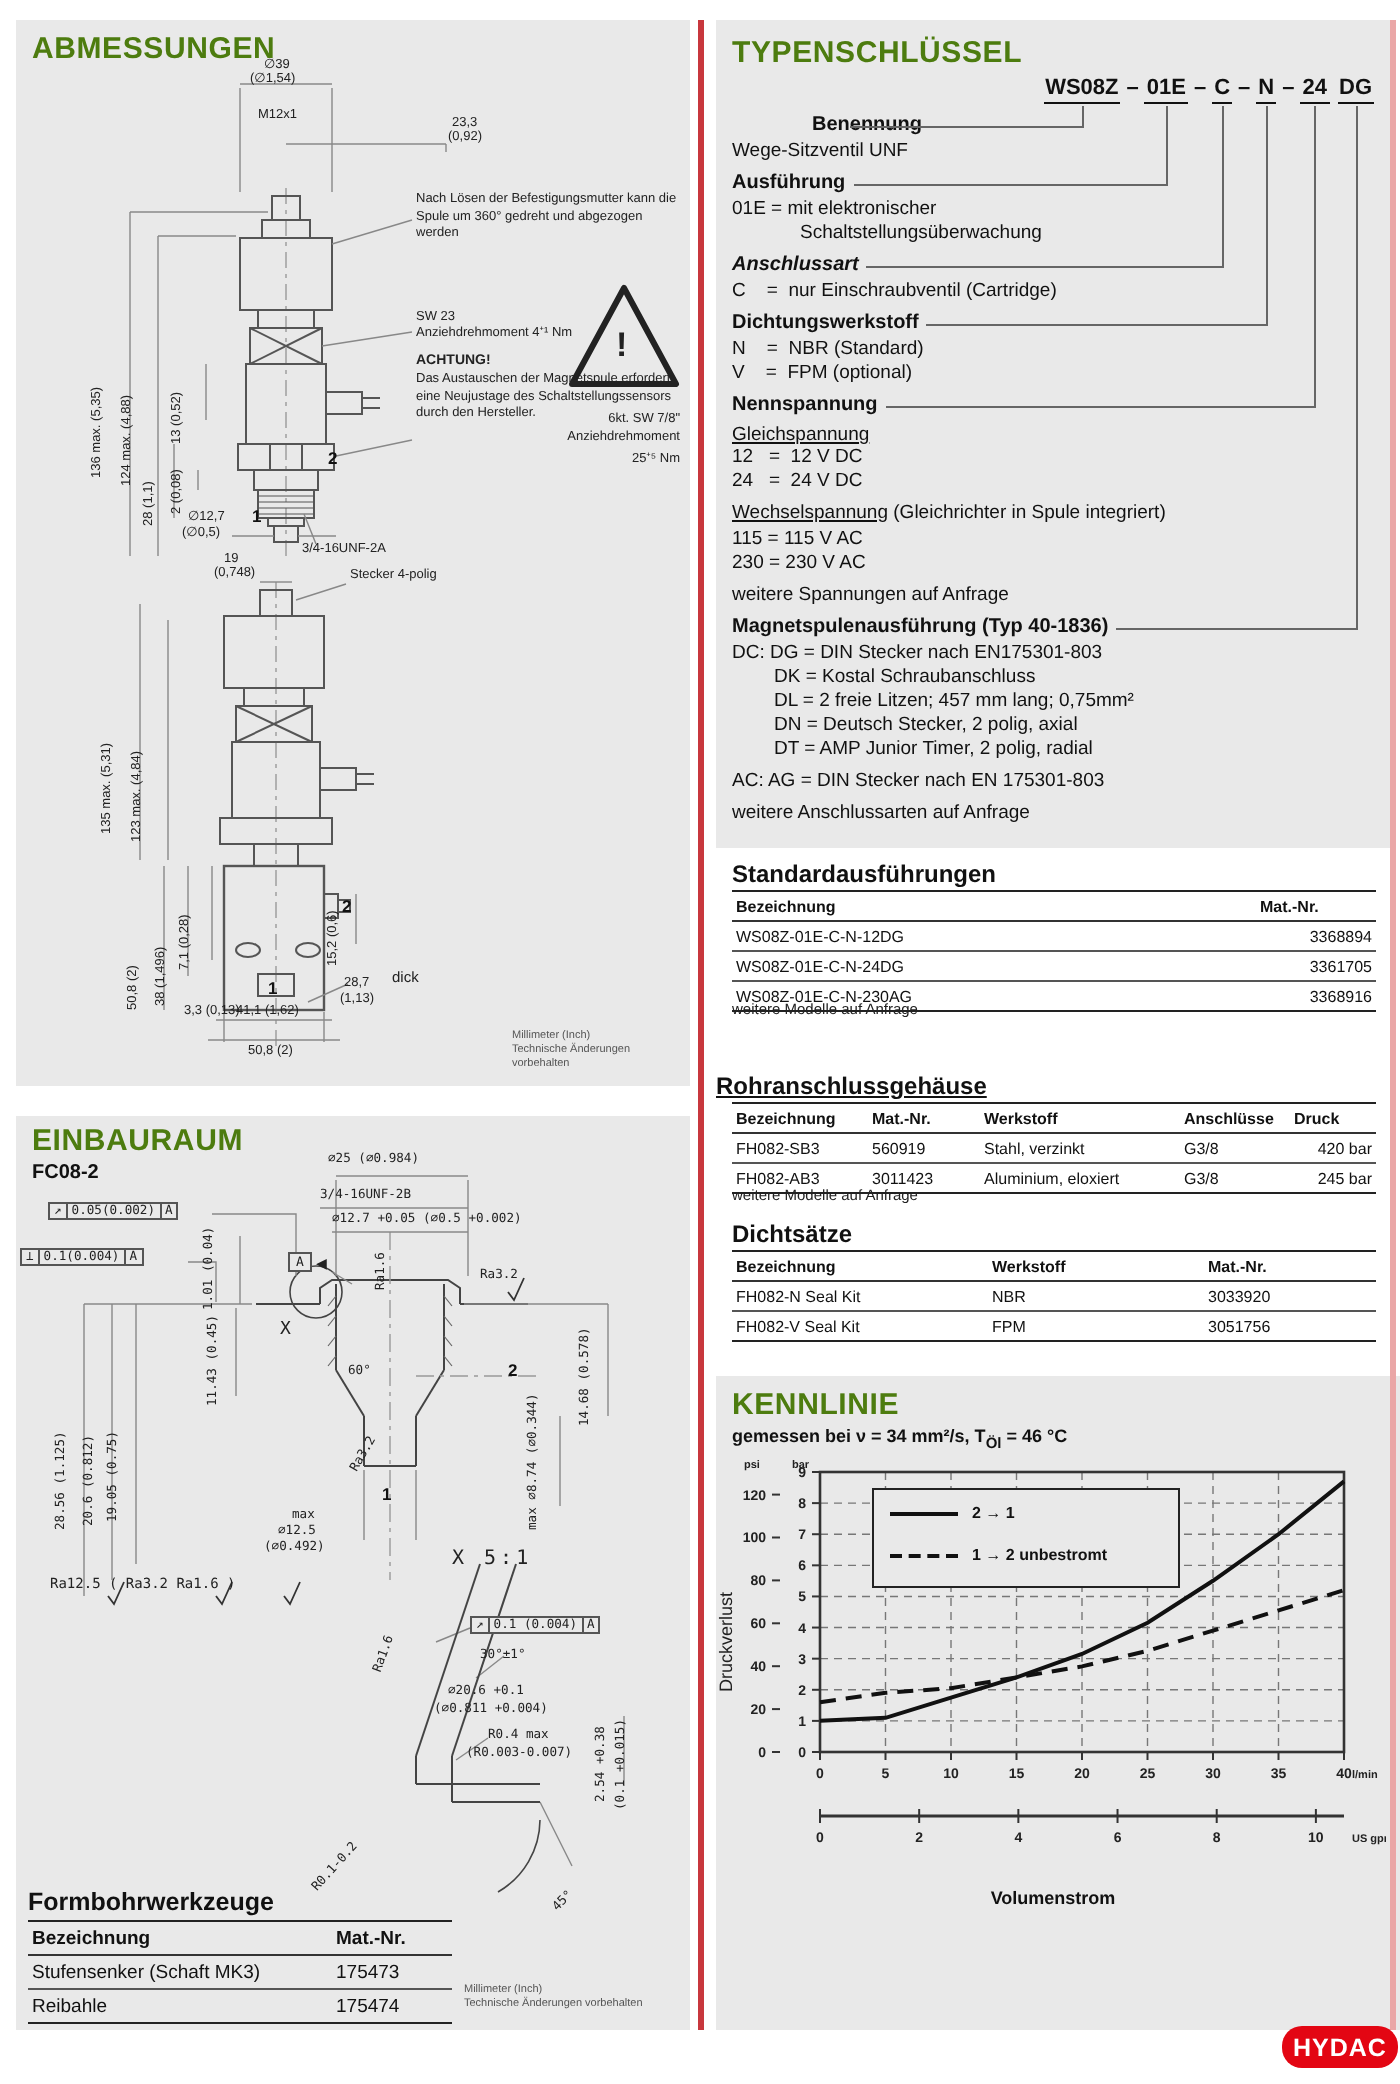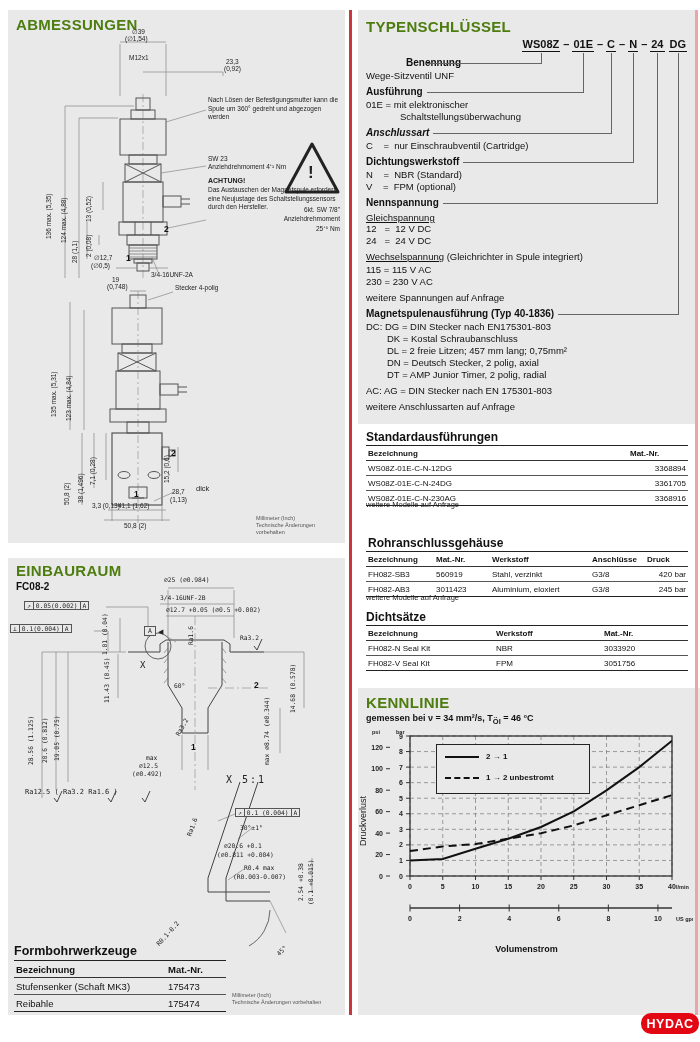--- a/index.html
+++ b/index.html
@@ -408,21 +408,21 @@
         <td class="r">3361705</td>
       </tr>
   <tr>
         <td>WS08Z-01E-C-N-230AG</td>
         <td class="r">3368916</td>
       </tr>
 </tbody>
   </table>
 <span class="tfoot" style="left:366px;top:500px;">weitere Modelle auf Anfrage</span>
 
-<div class="h2" style="left:368px;top:536px;">Rohranschlussgehäuse</div>
+<div class="h2" style="left:358px;top:536px;text-decoration:underline;">Rohranschlussgehäuse</div>
 <table class="dtable" style="left:366px;top:551px;width:322px;">
   <colgroup>
       <col style="width:68px">
       <col style="width:56px">
       <col style="width:100px">
       <col style="width:55px">
       <col style="width:43px">
     </colgroup>
   <tbody>
       <tr>

